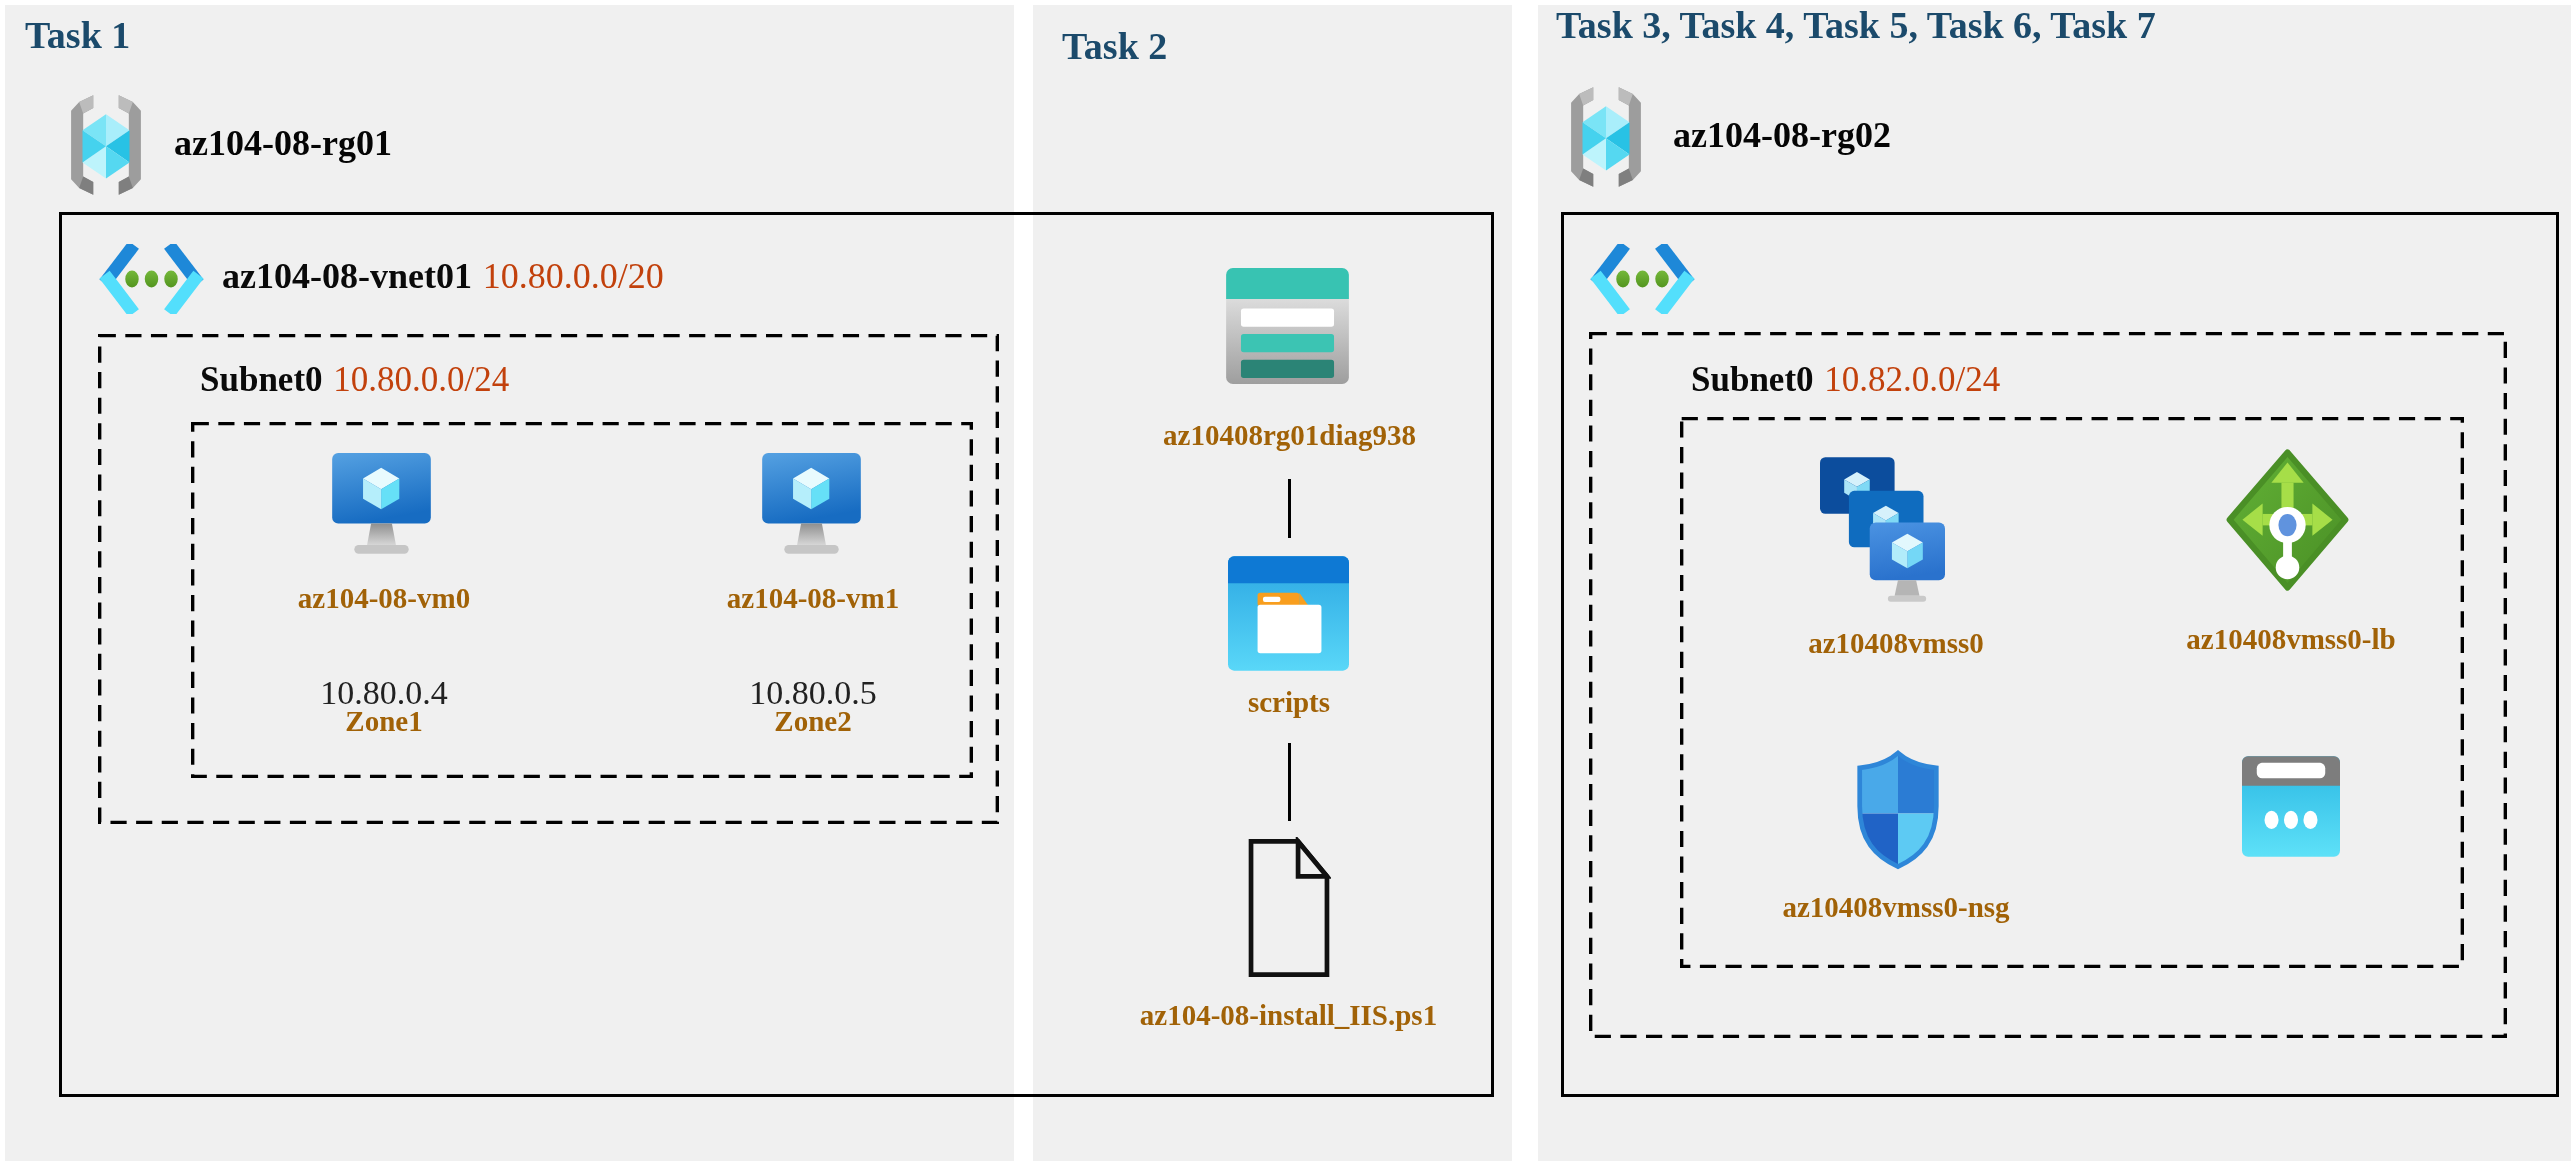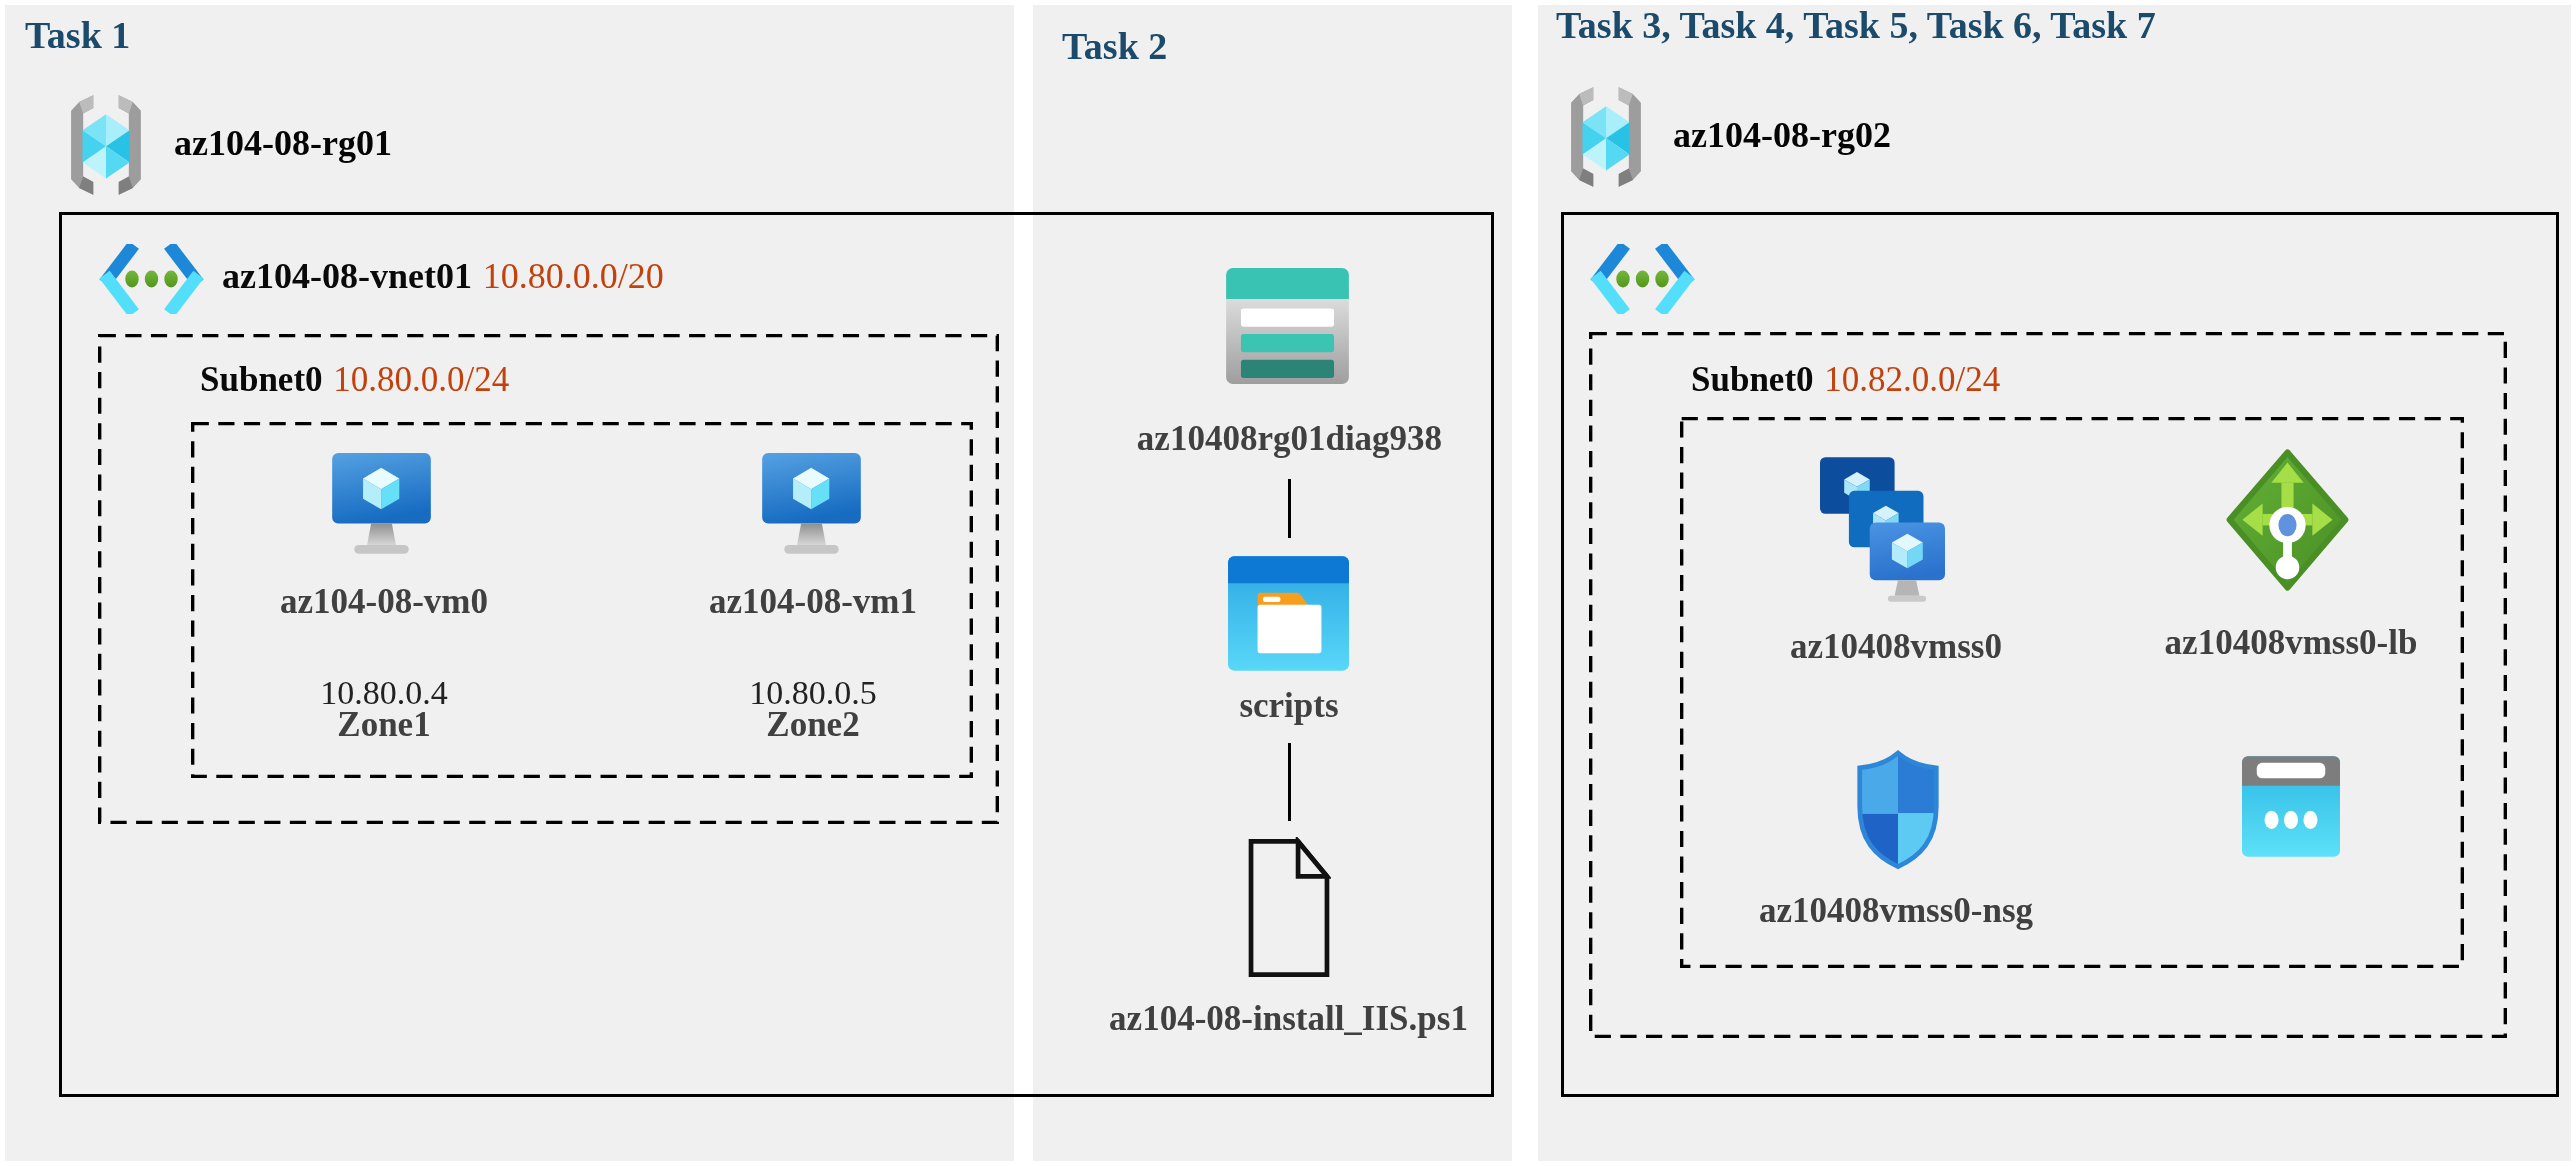--- a/index.html
+++ b/index.html
@@ -14,21 +14,21 @@
     white-space:nowrap;line-height:1.1;
   }
   .box-solid{position:absolute;border:3.4px solid #000;box-sizing:border-box;background:transparent;}
   .dash-svg{position:absolute;overflow:visible;}
   .hdr{position:absolute;white-space:nowrap;line-height:1.15;color:#0a0a0a;}
   .hdr .b{font-weight:700;}
   .hdr .r{font-weight:400;margin-left:10.8px;color:#c2410c;}
   .hdr-lg{font-size:36px;}
   .hdr-md{font-size:35px;}
   .lbl{
-    position:absolute;font-size:35px;font-weight:700;color:#404040;
+    position:absolute;font-size:29px;font-weight:700;color:#a16207;
     text-align:center;white-space:nowrap;line-height:1.15;
   }
   .lbl-ip{font-size:34px;font-weight:400;color:#222;margin-top:43px;}
   .rg-label{position:absolute;font-size:36px;font-weight:700;color:#050505;white-space:nowrap;line-height:1.15;}
   .connector{position:absolute;width:2.7px;background:#000;}
   .icon{position:absolute;}
   svg{display:block;width:100%;height:100%;}
 </style>
 </head>
 <body>

